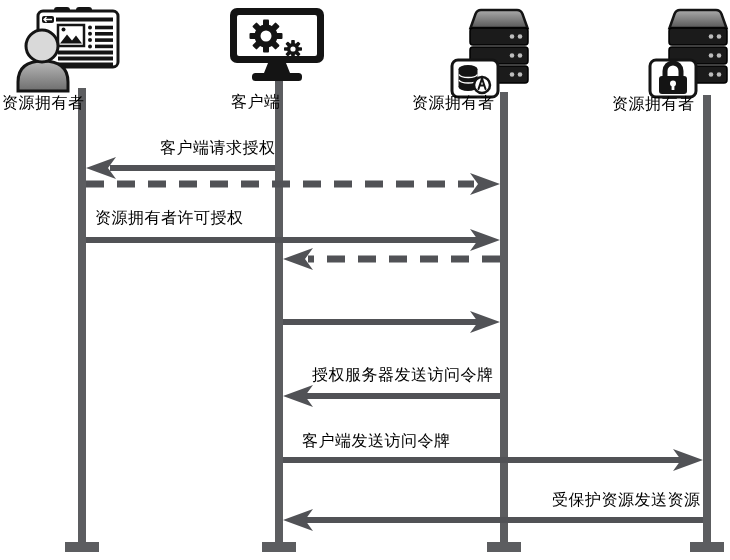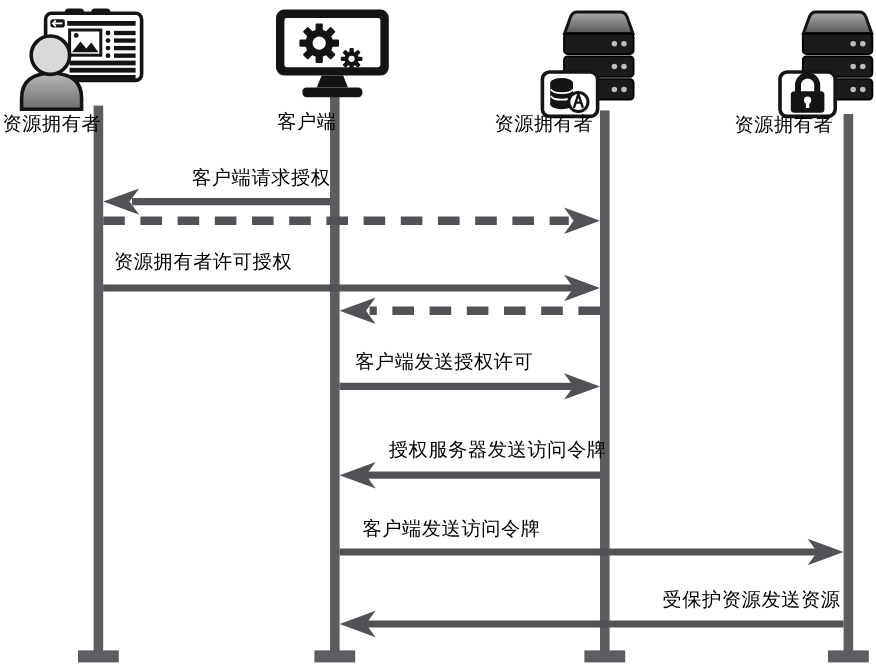--- a/index.html
+++ b/index.html
@@ -211,18 +211,17 @@
     </g>
   </svg>
 
   <div class="label actor-label" style="left:2px;top:94px">资源拥有者</div>
   <div class="label actor-label" style="left:231px;top:93px">客户端</div>
   <div class="label actor-label" style="left:412px;top:94px">资源拥有者</div>
   <div class="label actor-label" style="left:612px;top:95px">资源拥有者</div>
 
   <div class="label" style="left:160px;top:139px">客户端请求授权</div>
   <div class="label" style="left:95px;top:209px">资源拥有者许可授权</div>
-  <div class="label" style="left:296px;top:293px">客户端发送授权许可</div>
-  <div class="label" style="left:324px;top:366px">授权服务器发送访问令牌</div>
+  <div class="label" style="left:312px;top:366px">授权服务器发送访问令牌</div>
   <div class="label" style="left:302px;top:432px">客户端发送访问令牌</div>
   <div class="label" style="left:552px;top:491px">受保护资源发送资源</div>
 
 </div>
 
 </body></html>

